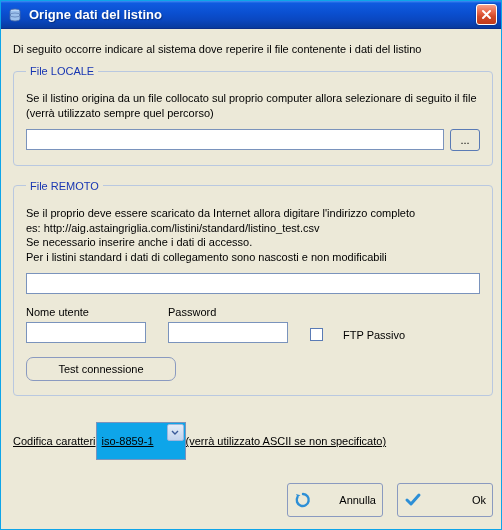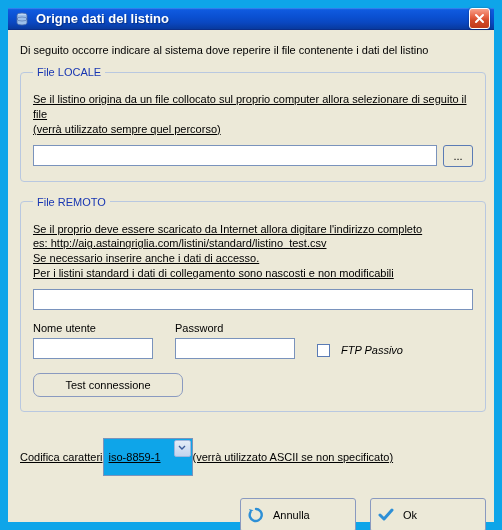--- a/index.html
+++ b/index.html
@@ -8,21 +8,21 @@
     font-family: Tahoma, Arial, sans-serif;
     font-size: 11px;
     background: #fff;
     width: 502px;
     height: 530px;
     overflow: hidden;
   }
   .window {
     width: 502px;
     height: 530px;
-    border: 8px solid #0ea5e9;
+    border: 1px solid #0ea5e9;
     background: #ece9d8;
     display: flex;
     flex-direction: column;
   }
   .titlebar {
     height: 28px;
     background: linear-gradient(to bottom, #3f8cf3 0%, #0f5be0 8%, #0a4fd0 45%, #0a47c0 70%, #083a9e 100%);
     display: flex;
     align-items: center;
     padding: 0 4px 0 6px;
@@ -57,21 +57,21 @@
     border-radius: 4px;
     padding: 14px 12px 14px 12px;
     margin: 0 0 14px 0;
     background: #ece9d8;
   }
   legend {
     color: #1836b2;
     padding: 0 4px;
     font-size: 11px;
   }
-  .desc { color: #000; line-height: 1.35; margin-bottom: 8px; text-decoration: underline; }
+  .desc { color: #000; line-height: 1.35; margin-bottom: 8px; }
   .row { display: flex; align-items: center; gap: 6px; }
   .text-input {
     height: 21px;
     border: 1px solid #7a93bc;
     background: #fff;
     font-family: inherit;
     font-size: 11px;
     padding: 2px 4px;
   }
   .text-input.wide { flex: 1; }
@@ -82,21 +82,21 @@
     background: #ece9d8;
     font-family: inherit;
     font-size: 11px;
     cursor: default;
     padding: 0;
   }
   .field-col { display: flex; flex-direction: column; }
   .field-label { margin-bottom: 4px; color: #000; }
   .remote-fields { display: flex; align-items: flex-end; gap: 22px; margin-top: 12px; }
   .remote-fields .text-input { width: 120px; }
-  .checkbox-wrap { display: flex; align-items: center; gap: 11px; margin-bottom: 2px; font-style: italic; }
+  .checkbox-wrap { display: flex; align-items: center; gap: 20px; margin-bottom: 2px; }
   .checkbox {
     width: 13px; height: 13px;
     border: 1px solid #5a7bb5;
     background: #fff;
     display: inline-block;
   }
   .test-btn {
     margin-top: 14px;
     width: 150px; height: 24px;
     border: 1px solid #8a9ac0;
@@ -127,26 +127,26 @@
     border: 1px solid #9db6dd;
     border-radius: 2px;
     display: flex; align-items: center; justify-content: center;
   }
   .spacer { flex: 1; }
   .footer {
     display: flex; justify-content: flex-end; gap: 14px;
     margin-top: 22px;
   }
   .footer-btn {
-    width: 116px; height: 34px;
+    width: 96px; height: 34px;
     border: 1px solid #8a9ac0;
     border-radius: 3px;
     background: #ece9d8;
     font-family: inherit; font-size: 11px;
-    display: flex; align-items: center; justify-content: flex-start; gap: 8px;
+    display: flex; align-items: center; justify-content: space-between; gap: 8px;
     cursor: default;
   }
   .url-input { width: 100%; }
 </style>
 </head>
 <body>
 
 <div class="window">
 
   <div class="titlebar">

